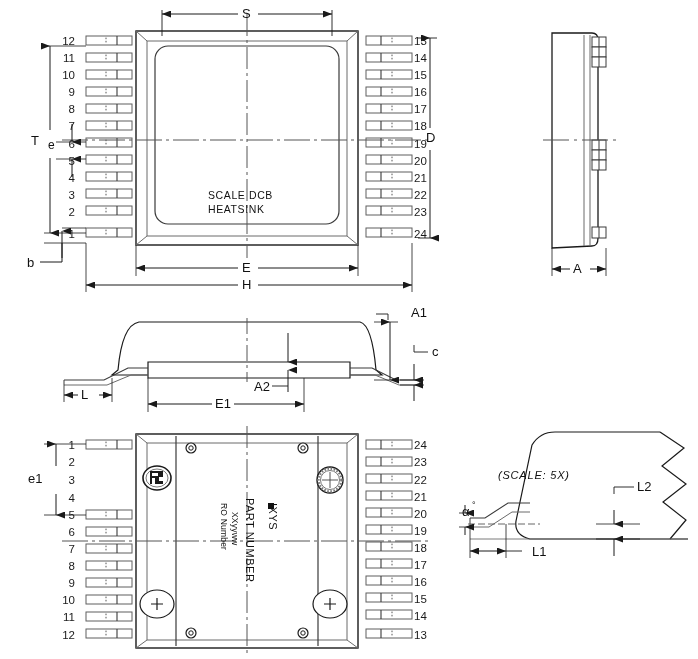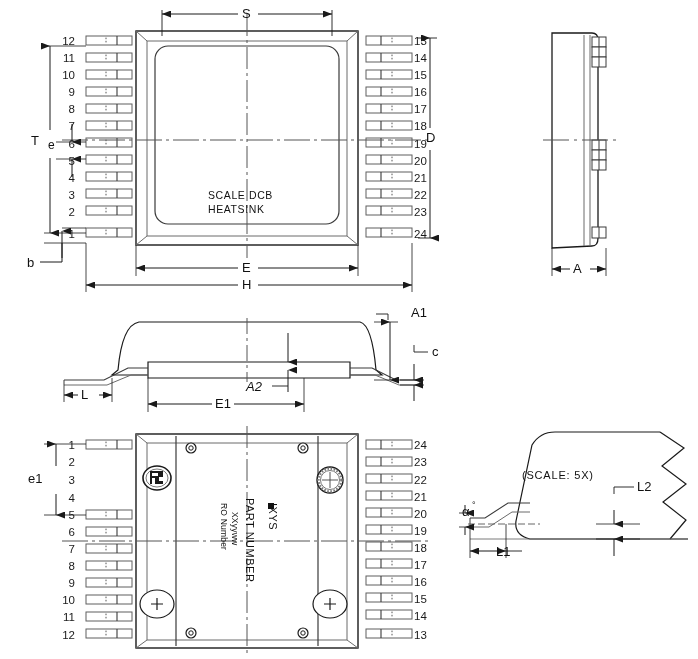--- a/index.html
+++ b/index.html
@@ -417,21 +417,21 @@
   <span class="dimlbl" style="left:242px;top:278px;">H</span>
 
   <div class="heattxt" style="left:208px;top:188px;">
     <div>SCALE  DCB</div>
     <div>HEATSINK</div>
   </div>
 
   <span class="dimlbl" style="left:573px;top:262px;">A</span>
 
   <span class="dimlbl" style="left:391px;top:306px;margin-left:20px;">A1</span>
-  <span class="dimlbl" style="left:246px;top:380px;font-style:italic;">A2</span>
+  <span class="dimlbl" style="left:254px;top:380px;">A2</span>
   <span class="dimlbl" style="left:432px;top:345px;">c</span>
   <span class="dimlbl" style="left:81px;top:388px;">L</span>
   <span class="dimlbl" style="left:215px;top:397px;">E1</span>
 
   <span class="pin" style="left:57px;top:440px;">1</span>
   <span class="pin" style="left:57px;top:457px;">2</span>
   <span class="pin" style="left:57px;top:475px;">3</span>
   <span class="pin" style="left:57px;top:493px;">4</span>
   <span class="pin" style="left:57px;top:510px;">5</span>
   <span class="pin" style="left:57px;top:527px;">6</span>
@@ -456,19 +456,19 @@
   <span class="pinR" style="left:414px;top:630px;">13</span>
 
   <span class="dimlbl" style="left:28px;top:472px;">e1</span>
 
   <span class="ixysbox" style="left:268px;top:503px;"></span>
   <span class="rot90" style="left:278px;top:503px;">IXYS</span>
   <span class="rot90" style="left:255px;top:498px;">PART NUMBER</span>
   <span class="rot90s" style="left:239px;top:512px;">XXyyww</span>
   <span class="rot90s" style="left:228px;top:503px;">RO Number</span>
 
-  <span class="scaletxt" style="left:522px;top:470px;">(SCALE:  5X)</span>
+  <span class="scaletxt" style="left:498px;top:470px;font-style:italic;">(SCALE:  5X)</span>
   <span class="alpha" style="left:462px;top:505px;">α</span>
   <span class="deg" style="left:472px;top:501px;">°</span>
-  <span class="dimlbl" style="left:496px;top:545px;">L1</span>
+  <span class="dimlbl" style="left:532px;top:545px;">L1</span>
   <span class="dimlbl" style="left:637px;top:480px;">L2</span>
 
 </div>
 
 </body></html>

